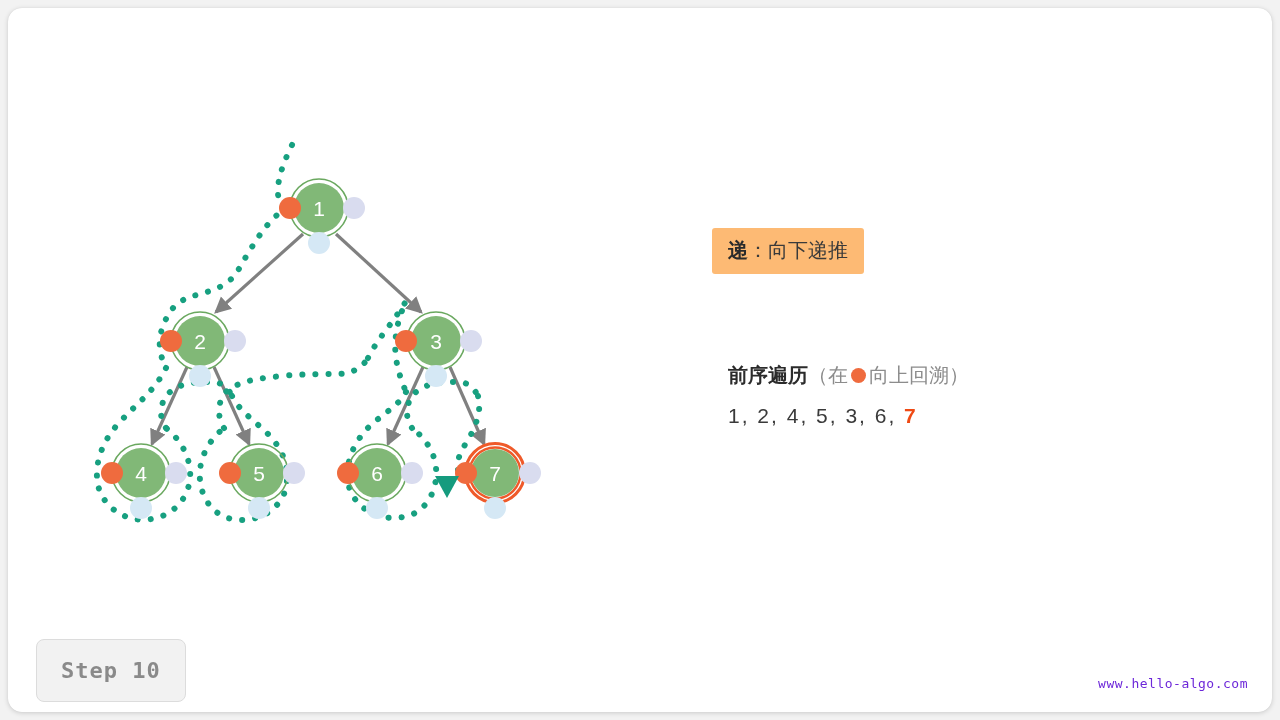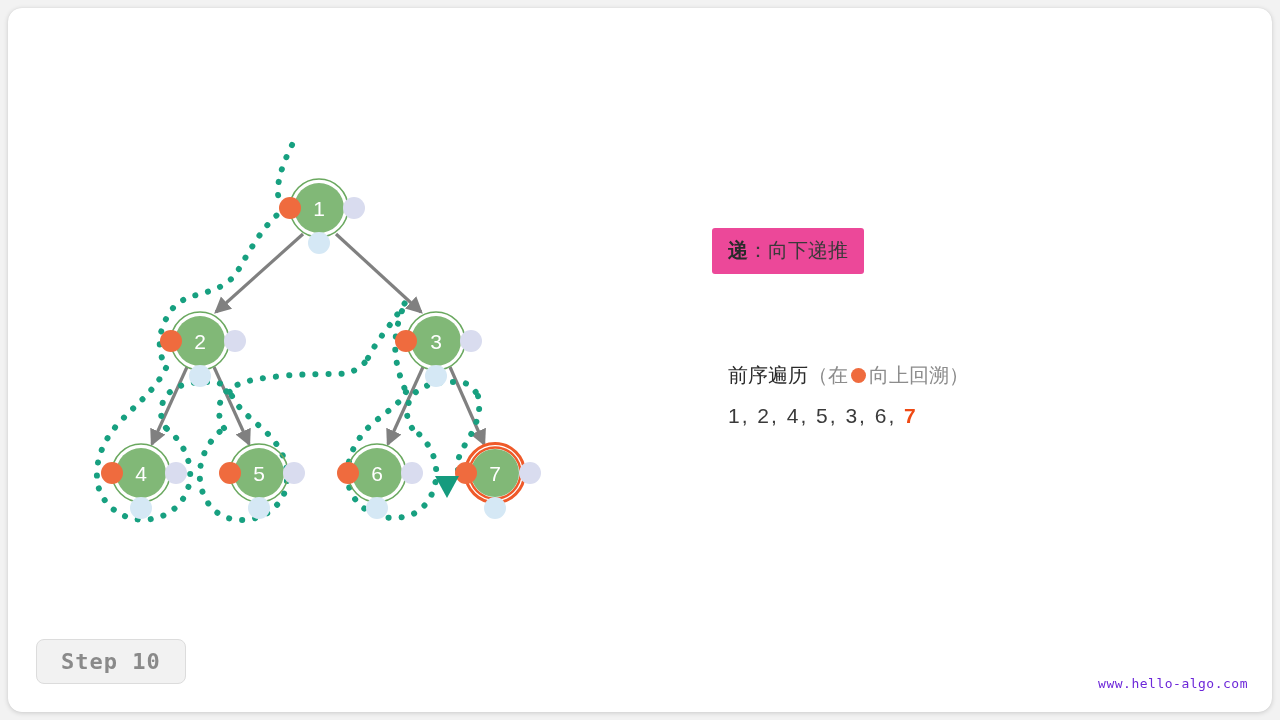--- a/index.html
+++ b/index.html
@@ -45,21 +45,21 @@
     width: 440px;
   }
   .legend-line {
     font-size: 20px;
     color: #3a3a3a;
     line-height: 28px;
     white-space: nowrap;
   }
   .legend-line.hl {
     display: inline-block;
-    background: #ec4899;
+    background: #fdba74;
     border-radius: 3px;
     padding: 8px 16px 10px 16px;
     margin-left: -16px;
   }
   .legend-line.second {
     padding: 8px 16px 10px 16px;
     margin-left: -16px;
   }
   .lg-bold { font-weight: bold; color: #2b2b2b; }
   .lg-reg  { font-weight: normal; color: #3a3a3a; }
@@ -68,21 +68,21 @@
     position: absolute;
     left: 728px;
     top: 360px;
     width: 470px;
   }
   #order-title {
     font-size: 20px;
     line-height: 30px;
     white-space: nowrap;
   }
-  #order-title .t-main { font-weight: normal; color: #2b2b2b; }
+  #order-title .t-main { font-weight: bold; color: #2b2b2b; }
   #order-title .t-sub  { font-weight: normal; color: #8c8c8c; }
   .inline-dot {
     display: inline-block;
     width: 15px;
     height: 15px;
     border-radius: 50%;
     background: #ef6b3e;
     vertical-align: -1px;
     margin: 0 3px;
   }
@@ -97,21 +97,21 @@
   #order-seq .cur {
     color: #ef4a14;
     font-weight: bold;
   }
 
   
   #step-badge {
     position: absolute;
     left: 36px;
     top: 639px;
-    padding: 9px 24px;
+    padding: 18px 24px;
     background: #f2f2f2;
     border: 1px solid #dcdcdc;
     border-radius: 8px;
     font-family: "DejaVu Sans Mono", "Liberation Mono", monospace;
     font-size: 22px;
     font-weight: bold;
     color: #8a8a8a;
     letter-spacing: 1px;
   }
 

